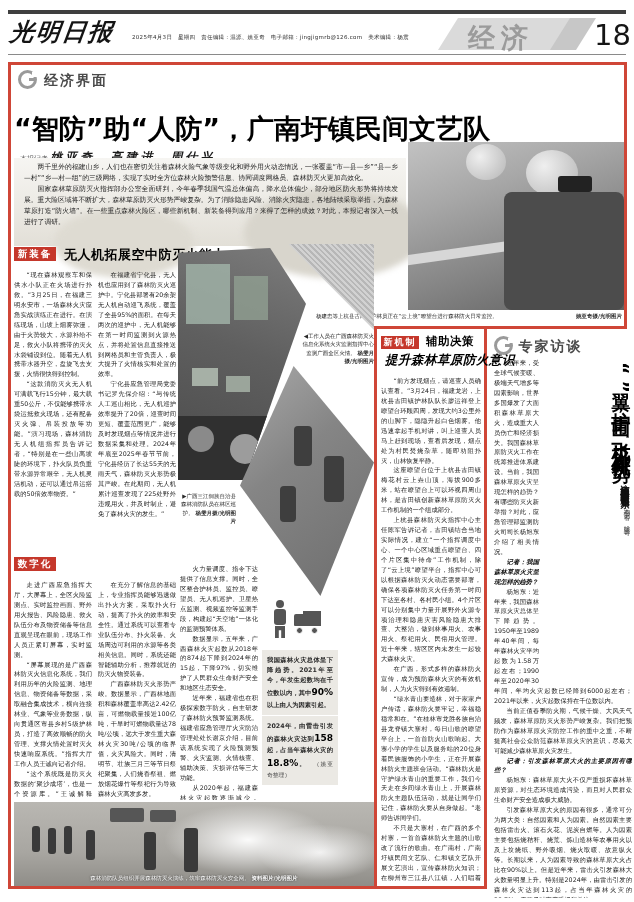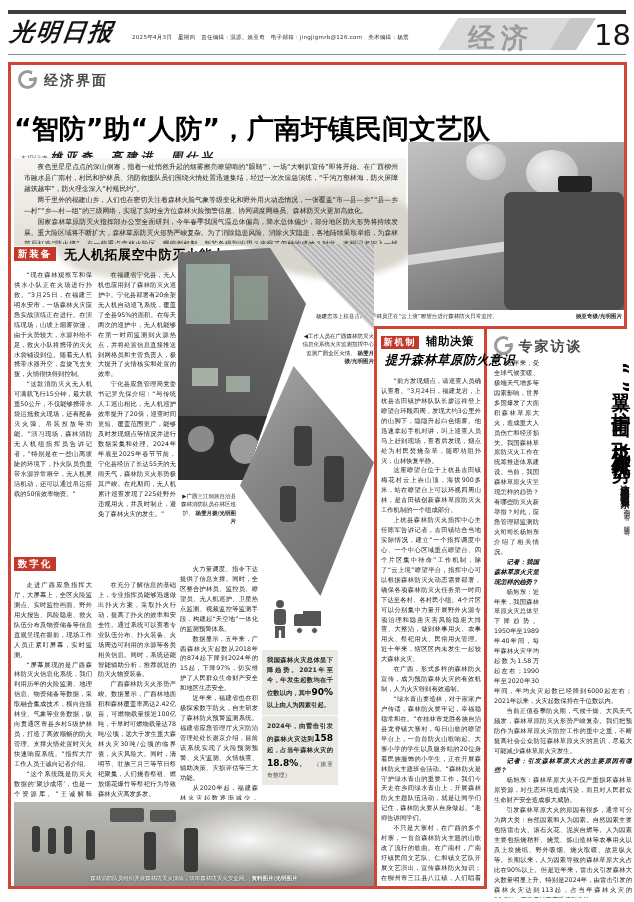--- a/index.html
+++ b/index.html
@@ -124,21 +124,20 @@
   <div class="abs" id="byline">
     <span>本报记者</span>
     <b>姚亚奇　高建进　周仕兴</b>
   </div>
 
   <div class="abs" id="lede-bg">
     <div class="hill" style="left:230px;top:30px;width:180px;height:90px;"></div>
     <div class="hill" style="left:40px;top:50px;width:140px;height:70px;background:#dedbd2;"></div>
   </div>
   <div class="abs body-col" id="lede" style="font-size:6.8px;">
-      <p>夜色里星星点点的深山侗寨，指着一处悄然升起的烟雾擦亮瞭望哨的“眼睛”，一场“大喇叭宣传”即将开始。在广西柳州市融水县广南村，村民和护林员、消防救援队员们围绕火情处置迅速集结，经过一次次应急演练，“千沟万壑林海，防火屏障越筑越牢”，防火理念深入“村规民约”。</p>
       <p>两千里外的福建山乡，人们也在密切关注着森林火险气象等级变化和野外用火动态情况，一张覆盖“市—县—乡”“县—乡—村”“乡—村—组”的三级网络，实现了实时全方位森林火险预警信息、协同调度网格员、森林防灭火更加高效化。</p>
       <p>国家森林草原防灭火指挥部办公室全面研判，今年春季我国气温总体偏高，降水总体偏少，部分地区防火形势将持续发展。重大险区域将不断扩大，森林草原防灭火形势严峻复杂。为了消除隐患风险、消除火灾隐患，各地陆续采取举措，为森林草原打造“防火墙”。在一些重点森林火险区，哪些新机制、新装备得到应用？来得了怎样的成效？对此，本报记者深入一线进行了调研。</p>
     </div>
 
   <div class="abs photo" id="lookout-photo">
     <div class="rail" style="left:-10px;top:104px;width:150px;height:10px;"></div>
     <div class="helmet" style="left:118px;top:8px;width:52px;height:46px;"></div>
     <div class="helmet" style="left:58px;top:2px;width:40px;height:36px;"></div>
     <div class="body-dark" style="left:96px;top:50px;width:120px;height:118px;"></div>
     <div class="body-dark" style="left:150px;top:34px;width:34px;height:16px;background:#222;border-radius:3px;"></div>

